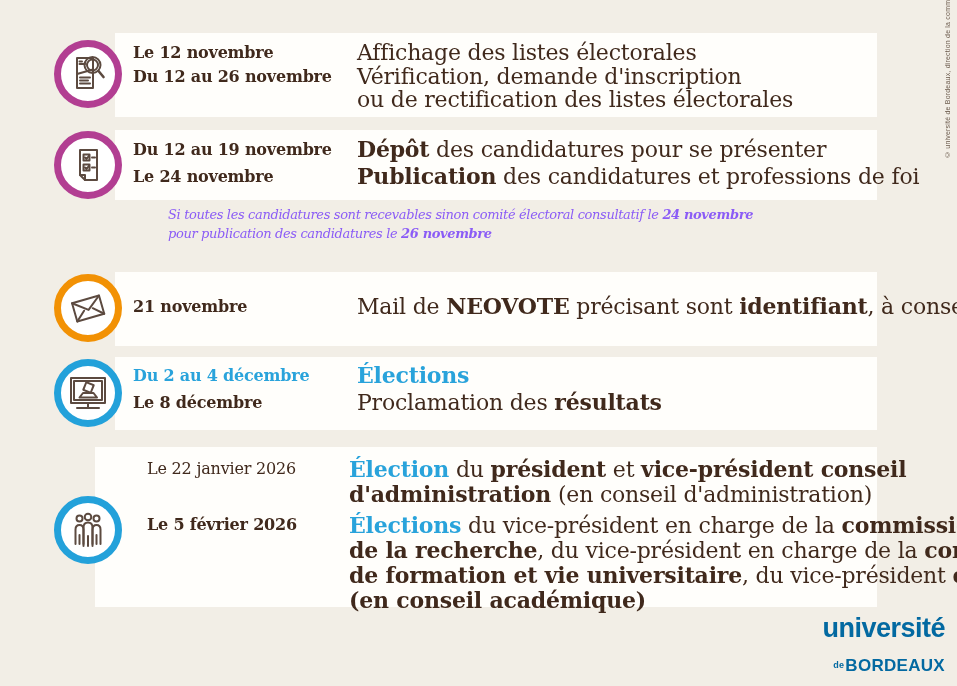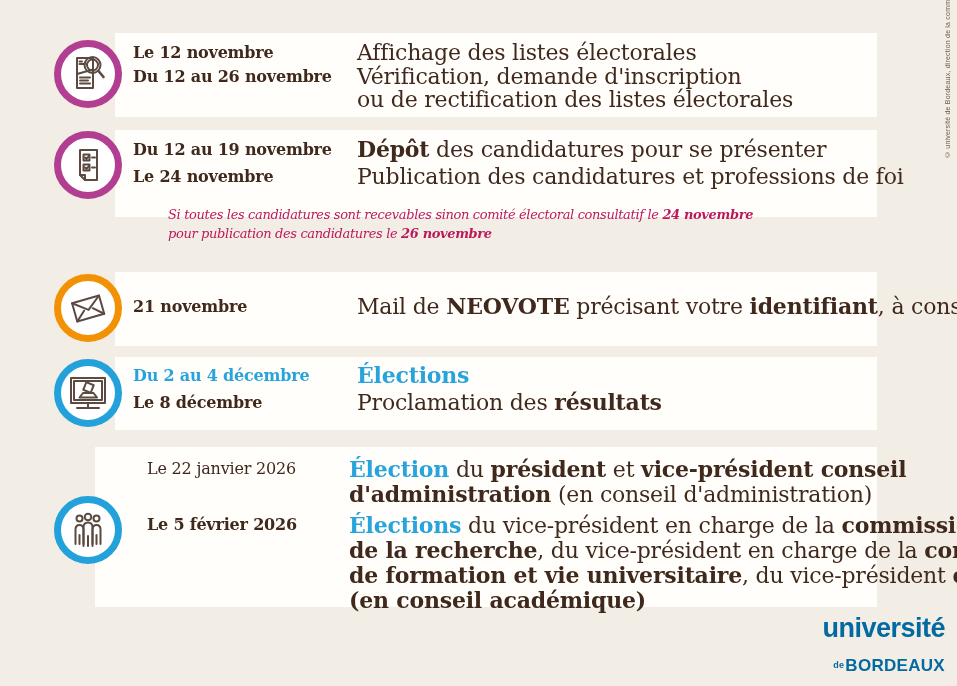--- a/index.html
+++ b/index.html
@@ -4,21 +4,21 @@
 <style>
   html,body{margin:0;padding:0;}
   .canvas{
     position:relative;width:957px;height:686px;overflow:hidden;
     background:#f2eee6;
     font-family:"DejaVu Serif","Liberation Serif",serif;
     color:#40291c;
   }
   .panel{position:absolute;background:#fffefb;}
   .p1{left:115px;top:33px;width:762px;height:84px;}
-  .p2{left:115px;top:130px;width:762px;height:87px;}
+  .p2{left:115px;top:130px;width:762px;height:70px;}
   .p3{left:115px;top:272px;width:762px;height:74px;}
   .p4{left:115px;top:357px;width:762px;height:73px;}
   .p5{left:95px;top:447px;width:782px;height:160px;}
   .entry{position:absolute;left:0;right:0;}
   .date{
     position:absolute;left:18px;width:215px;
     font-weight:bold;font-size:16px;letter-spacing:-0.2px;line-height:23px;
     white-space:pre;
   }
   .desc{
@@ -41,21 +41,21 @@
   .badge svg *{stroke:#5c4a40;stroke-width:2;fill:none;stroke-linecap:round;stroke-linejoin:round;}
   .b1{left:54px;top:40px;}
   .b2{left:54px;top:131px;}
   .b3{left:54px;top:274px;}
   .b4{left:54px;top:359px;}
   .b5{left:54px;top:496px;}
   
   .note{
     position:absolute;left:168px;top:205px;width:640px;
     font-style:italic;font-size:13px;letter-spacing:-0.35px;line-height:19px;
-    white-space:pre-wrap;color:#be185d;
+    white-space:pre-wrap;color:#8b5cf6;
   }
   
   .logo{position:absolute;right:12px;top:615px;text-align:right;color:#0369a1;line-height:1;}
   .logo-top{font-family:"Liberation Sans",sans-serif;font-size:27px;font-weight:bold;letter-spacing:-0.5px;}
   .logo-bottom{font-family:"Liberation Sans",sans-serif;font-size:17px;font-weight:bold;letter-spacing:0.3px;margin-top:15px;}
   .logo-de{font-size:9px;font-weight:bold;vertical-align:3px;margin-right:1px;}
   
   .credit{
     position:absolute;right:6px;top:28px;height:130px;
     writing-mode:vertical-rl;transform:rotate(180deg);
@@ -80,31 +80,31 @@
     </div>
   </div>
 
   <div class="panel p2">
     <div class="entry" style="top:8px">
       <div class="date"><span style="font-weight: bold;">Du 12 au 19 novembre</span></div>
       <div class="desc"><span style="font-weight: bold;">Dépôt</span><span> des candidatures pour se présenter</span></div>
     </div>
     <div class="entry" style="top:35px">
       <div class="date"><span style="font-weight: bold;">Le 24 novembre</span></div>
-      <div class="desc"><span style="font-weight: normal;">Publication</span><span> des candidatures et professions de foi</span></div>
+      <div class="desc"><span style="font-weight: bold;">Publication</span><span> des candidatures et professions de foi</span></div>
     </div>
   </div>
 
   <div class="note"><span>Si toutes les candidatures sont recevables sinon comité électoral consultatif le </span><span style="font-weight: bold;">24 novembre</span><span>
 pour publication des candidatures le </span><span style="font-weight: bold;">26 novembre</span></div>
 
   <div class="panel p3">
     <div class="entry" style="top:23px">
       <div class="date"><span style="font-weight: bold;">21 novembre</span></div>
-      <div class="desc"><span>Mail de </span><span style="font-weight: bold;">NEOVOTE</span><span> précisant votre </span><span style="font-weight: bold;">identifiant</span><span>, à conserver</span></div>
+      <div class="desc"><span>Mail de </span><span style="font-weight: bold;">NEOVOTE</span><span> précisant sont </span><span style="font-weight: bold;">identifiant</span><span>, à conserver</span></div>
     </div>
   </div>
 
   <div class="panel p4">
     <div class="entry" style="top:7px">
       <div class="date"><span style="font-weight: bold; color: rgb(41, 163, 219);">Du 2 au 4 décembre</span></div>
       <div class="desc"><span style="font-weight: bold; color: rgb(41, 163, 219);">Élections</span></div>
     </div>
     <div class="entry" style="top:34px">
       <div class="date"><span style="font-weight: bold;">Le 8 décembre</span></div>

